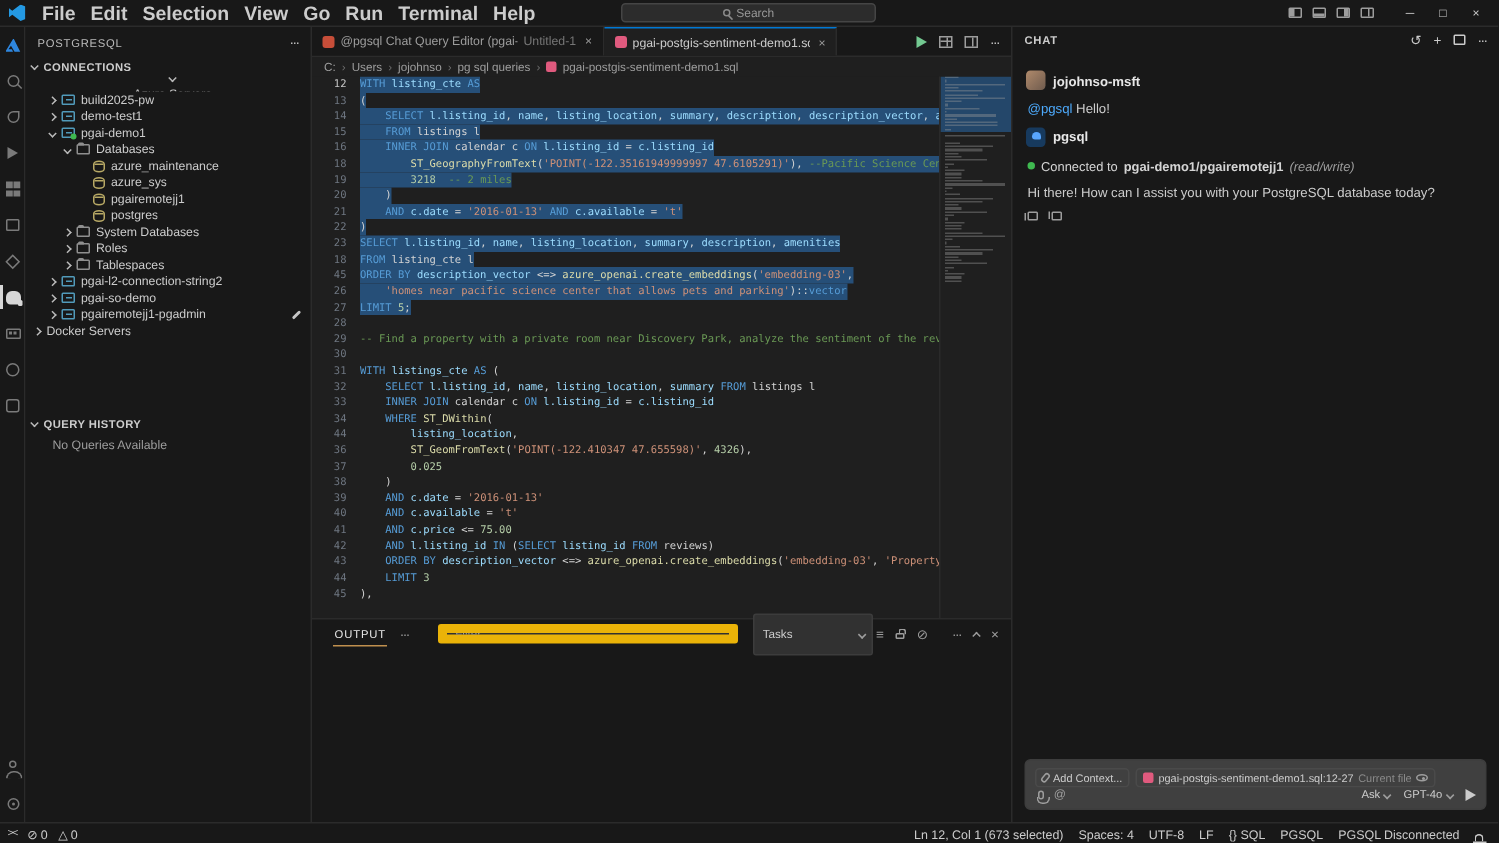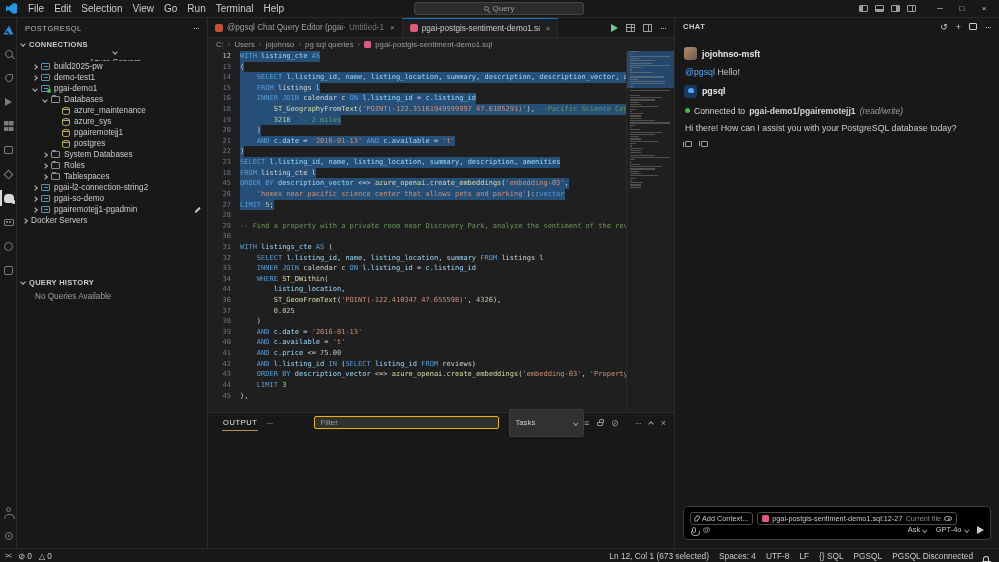--- a/index.html
+++ b/index.html
@@ -3,21 +3,21 @@
 <meta charset="utf-8">
 <style>
   html,body{margin:0;padding:0;}
   body{width:999px;height:562px;background:#181818;color:#cccccc;font-family:"Liberation Sans",sans-serif;overflow:hidden;position:relative;font-size:9px;}
   *{box-sizing:border-box;}
 
   
   .titlebar{position:absolute;top:0;left:0;right:0;height:18px;background:#181818;border-bottom:1px solid #2b2b2b;display:flex;align-items:center;z-index:5;}
   .logo{width:11px;height:11px;margin:0 6px;background:#2499e3;clip-path:polygon(70% 0,100% 12%,100% 88%,70% 100%,20% 62%,0 78%,0 22%,20% 38%);flex:none;}
   .menubar{display:flex;align-items:center;}
-  .menu-item{padding:0 5px;color:#cccccc;font-size:10px;cursor:default;}
+  .menu-item{padding:0 5px;color:#cccccc;font-size:13px;cursor:default;font-weight:bold;}
   .search-box{position:absolute;left:414px;top:2px;width:170px;height:13px;background:#2c2c2c;border:1px solid #454545;border-radius:3px;display:flex;align-items:center;justify-content:center;color:#989898;font-size:8px;}
   .mag{width:5px;height:5px;border:1px solid #8a8a8a;border-radius:50%;position:relative;margin-right:4px;}
   .mag::after{content:"";position:absolute;right:-2.5px;bottom:-2px;width:3.5px;height:1px;background:#8a8a8a;transform:rotate(45deg);}
   .tb-right{margin-left:auto;display:flex;align-items:center;gap:7px;padding-right:4px;}
   .lay{width:9px;height:7px;border:1px solid #9d9d9d;border-radius:1px;position:relative;display:inline-block;}
   .lay-left::before{content:"";position:absolute;left:0;top:0;bottom:0;width:3px;background:#9d9d9d;}
   .lay-bottom::before{content:"";position:absolute;left:0;right:0;bottom:0;height:2.5px;background:#9d9d9d;}
   .lay-right::before{content:"";position:absolute;right:0;top:0;bottom:0;width:3px;background:#9d9d9d;}
   .lay-grid::before{content:"";position:absolute;left:3.5px;top:0;bottom:0;width:1px;background:#9d9d9d;}
   .win{display:flex;align-items:center;margin-left:6px;}
@@ -114,21 +114,21 @@
   .tk-f{color:#dcdcaa;} .tk-s{color:#ce9178;} .tk-n{color:#b5cea8;} .tk-c{color:#6a9955;}
   .minimap{position:absolute;top:33px;right:0;width:48px;height:361px;background:#1f1f1f;border-left:1px solid #2a2a2a;overflow:hidden;}
   .mm-line{position:absolute;left:3px;height:1.3px;background:#9a9a9a;opacity:.4;}
   .mm-sel{position:absolute;left:0;right:0;background:#264f78;opacity:.85;}
 
   
   .panel{position:absolute;left:208px;width:466px;top:412px;height:136px;background:#181818;border-top:1px solid #2b2b2b;}
   .panel-head{height:19px;display:flex;align-items:center;padding-left:14px;}
   .ptab{font-size:7.5px;letter-spacing:.6px;color:#e7e7e7;border-bottom:1px solid #bf8f4e;padding:3px 1px;}
   .panel-head .gi-ellipsis{color:#9d9d9d;margin-left:8px;font-size:9px;}
-  .filter-input{margin-left:42px;width:200px;height:13px;background:#313131;border:1px solid #eab308;border-radius:2px;color:#cccccc;font-size:7.8px;padding:0 5px;font-family:"Liberation Sans",sans-serif;}
+  .filter-input{margin-left:20px;width:200px;height:13px;background:#313131;border:6px solid #eab308;border-radius:2px;color:#cccccc;font-size:7.8px;padding:0 5px;font-family:"Liberation Sans",sans-serif;}
   .filter-input::placeholder{color:#9d9d9d;}
   .tasks-dd{margin-left:10px;width:80px;height:28px;background:#313131;border:1px solid #3c3c3c;border-radius:2px;display:flex;align-items:center;padding:0 5px;font-size:7.8px;color:#cccccc;}
   .tasks-dd .chev{margin-left:auto;width:3.5px;height:3.5px;border-color:#9d9d9d;}
   .panel-actions{margin-left:auto;display:flex;align-items:center;gap:8px;padding-right:8px;color:#9d9d9d;font-size:9px;}
   .iclock{width:6px;height:4.5px;border:1px solid #9d9d9d;border-radius:1px;position:relative;margin-top:3px;}
   .iclock::before{content:"";position:absolute;left:1px;top:-3.5px;width:2.5px;height:3px;border:1px solid #9d9d9d;border-bottom:none;border-radius:2px 2px 0 0;}
   .chev-up{display:inline-block;width:4px;height:4px;border-right:1px solid #9d9d9d;border-bottom:1px solid #9d9d9d;transform:rotate(-135deg);margin-top:2px;}
 
   
   .chat{position:absolute;left:674px;right:0;top:18px;bottom:14px;background:#181818;border-left:1px solid #2b2b2b;overflow:hidden;}
@@ -146,21 +146,21 @@
   .msg-status{margin:8px 0 0 1px;font-size:8.6px;color:#d4d4d4;display:flex;align-items:center;gap:4px;white-space:nowrap;}
   .greendot{width:5px;height:5px;border-radius:50%;background:#3fb950;flex:none;}
   .st-target{font-weight:bold;}
   .st-suffix{color:#9d9d9d;font-style:italic;}
   .msg-body{margin:7px 0 2px 1px;font-size:8.8px;color:#cccccc;line-height:1.35;}
   .mention{color:#4daafc;text-align:right;}
   .msg-actions{display:flex;gap:9px;margin:6px 0 2px 1px;}
   .thumb{width:7px;height:6px;border:1px solid #9d9d9d;border-radius:1px;position:relative;display:inline-block;}
   .thumb::before{content:"";position:absolute;left:-3.5px;top:0;width:2px;height:5px;border-left:1px solid #9d9d9d;}
   .thumb.down{transform:scaleY(-1);}
-  .chat-input{position:absolute;left:8px;right:8px;bottom:8px;border:1px solid #3d3d3d;border-radius:4px;background:#000000;padding:5px 6px;}
+  .chat-input{position:absolute;left:8px;right:8px;bottom:8px;border:1px solid #3d3d3d;border-radius:4px;background:#404040;padding:5px 6px;}
   .ci-row1{display:flex;align-items:center;gap:4px;white-space:nowrap;overflow:hidden;}
   .chip{display:inline-flex;align-items:center;gap:3px;border:1px solid #4a4a4a;border-radius:3px;padding:1px 4px;font-size:7.3px;color:#cccccc;}
   .clip{width:4px;height:7px;border:1px solid #9d9d9d;border-radius:2px;transform:rotate(40deg);flex:none;}
   .chip .note{color:#8a8a8a;}
   .eye{width:8px;height:5px;border:1px solid #9d9d9d;border-radius:50%;position:relative;flex:none;}
   .eye::after{content:"";position:absolute;left:2.5px;top:1px;width:2px;height:2px;background:#9d9d9d;border-radius:50%;}
   .ci-row2{margin:5px 0 6px 1px;font-size:8.4px;color:#9a9a9a;white-space:nowrap;overflow:hidden;}
   .ci-row3{display:flex;align-items:center;gap:7px;}
   .mic{width:3.5px;height:6px;border:1px solid #9d9d9d;border-radius:2px;position:relative;margin-left:2px;}
   .mic::after{content:"";position:absolute;left:-2.5px;top:3.5px;width:7px;height:4px;border:1px solid #9d9d9d;border-top:none;border-radius:0 0 4px 4px;}
@@ -190,21 +190,21 @@
       <span class="menu-item">Edit</span>
       <span class="menu-item">Selection</span>
       <span class="menu-item">View</span>
       <span class="menu-item">Go</span>
       <span class="menu-item">Run</span>
       <span class="menu-item">Terminal</span>
       <span class="menu-item">Help</span>
     </div>
   <div class="search-box">
     <span class="mag"></span>
-    <span>Query</span>
+    <span>Search</span>
   </div>
   <div class="tb-right">
     <span class="lay lay-left"></span>
     <span class="lay lay-bottom"></span>
     <span class="lay lay-right"></span>
     <span class="lay lay-grid"></span>
     <div class="win">
       <span class="gi-min"></span>
       <span class="gi-max"></span>
       <span class="gi-close"></span>

